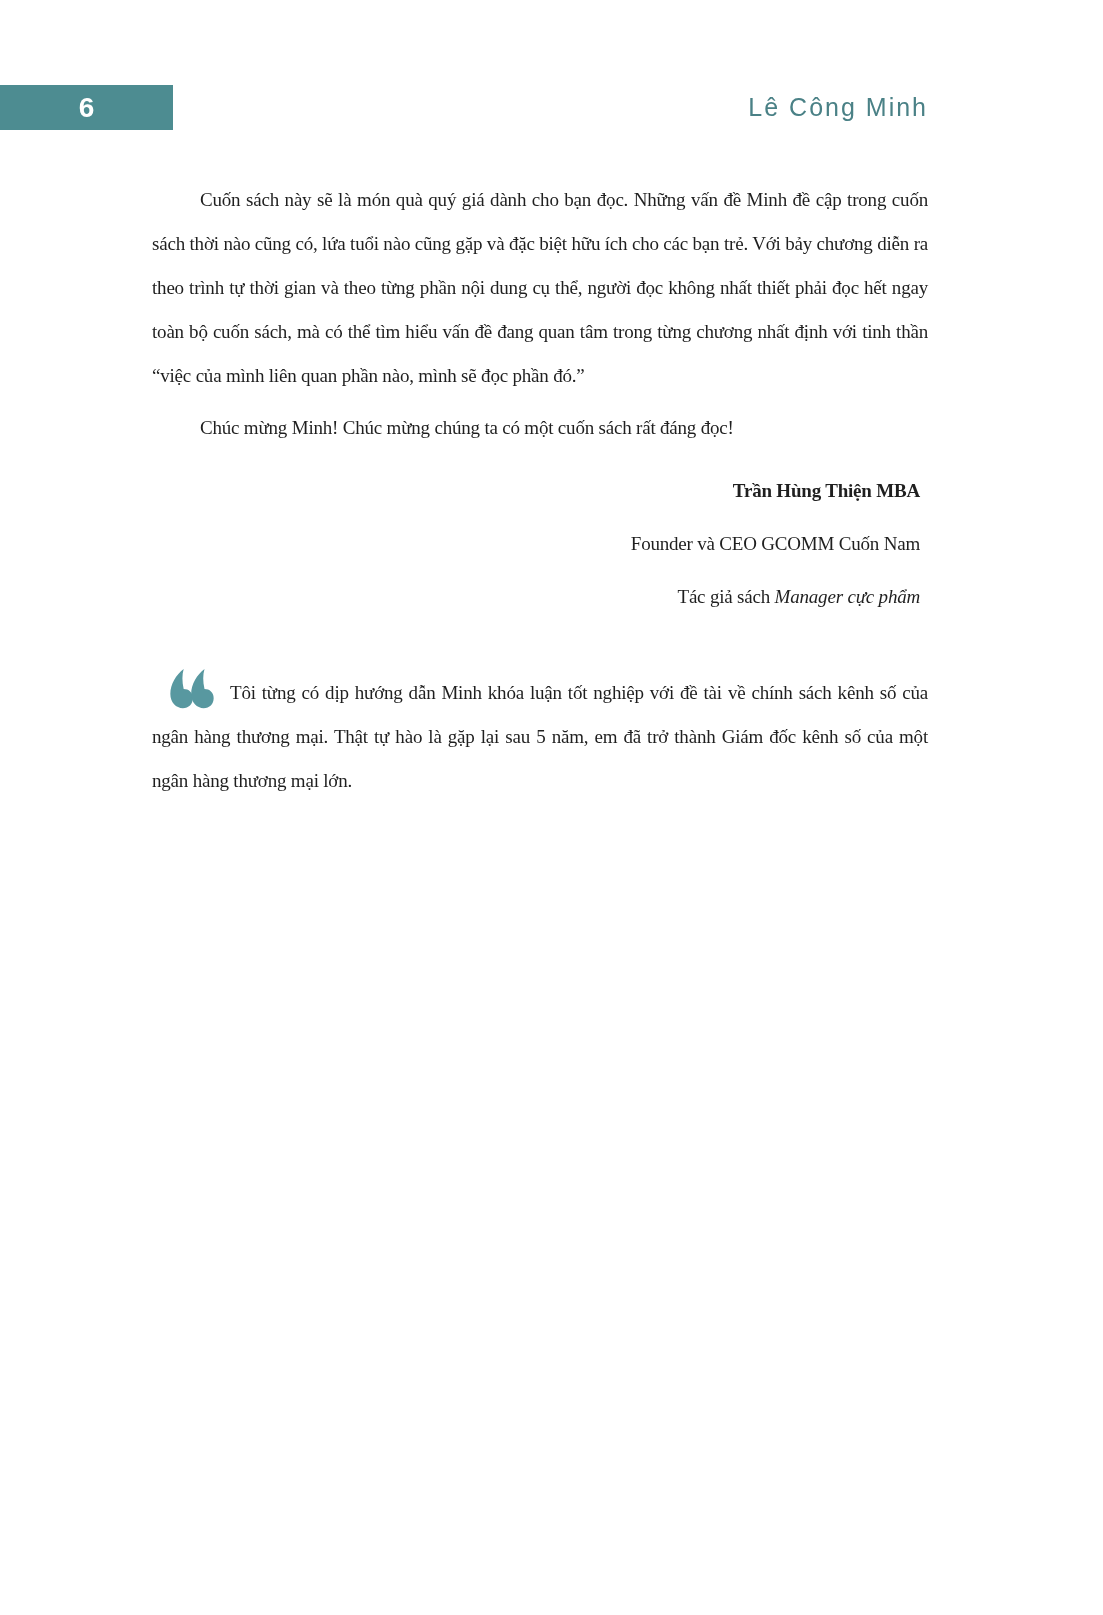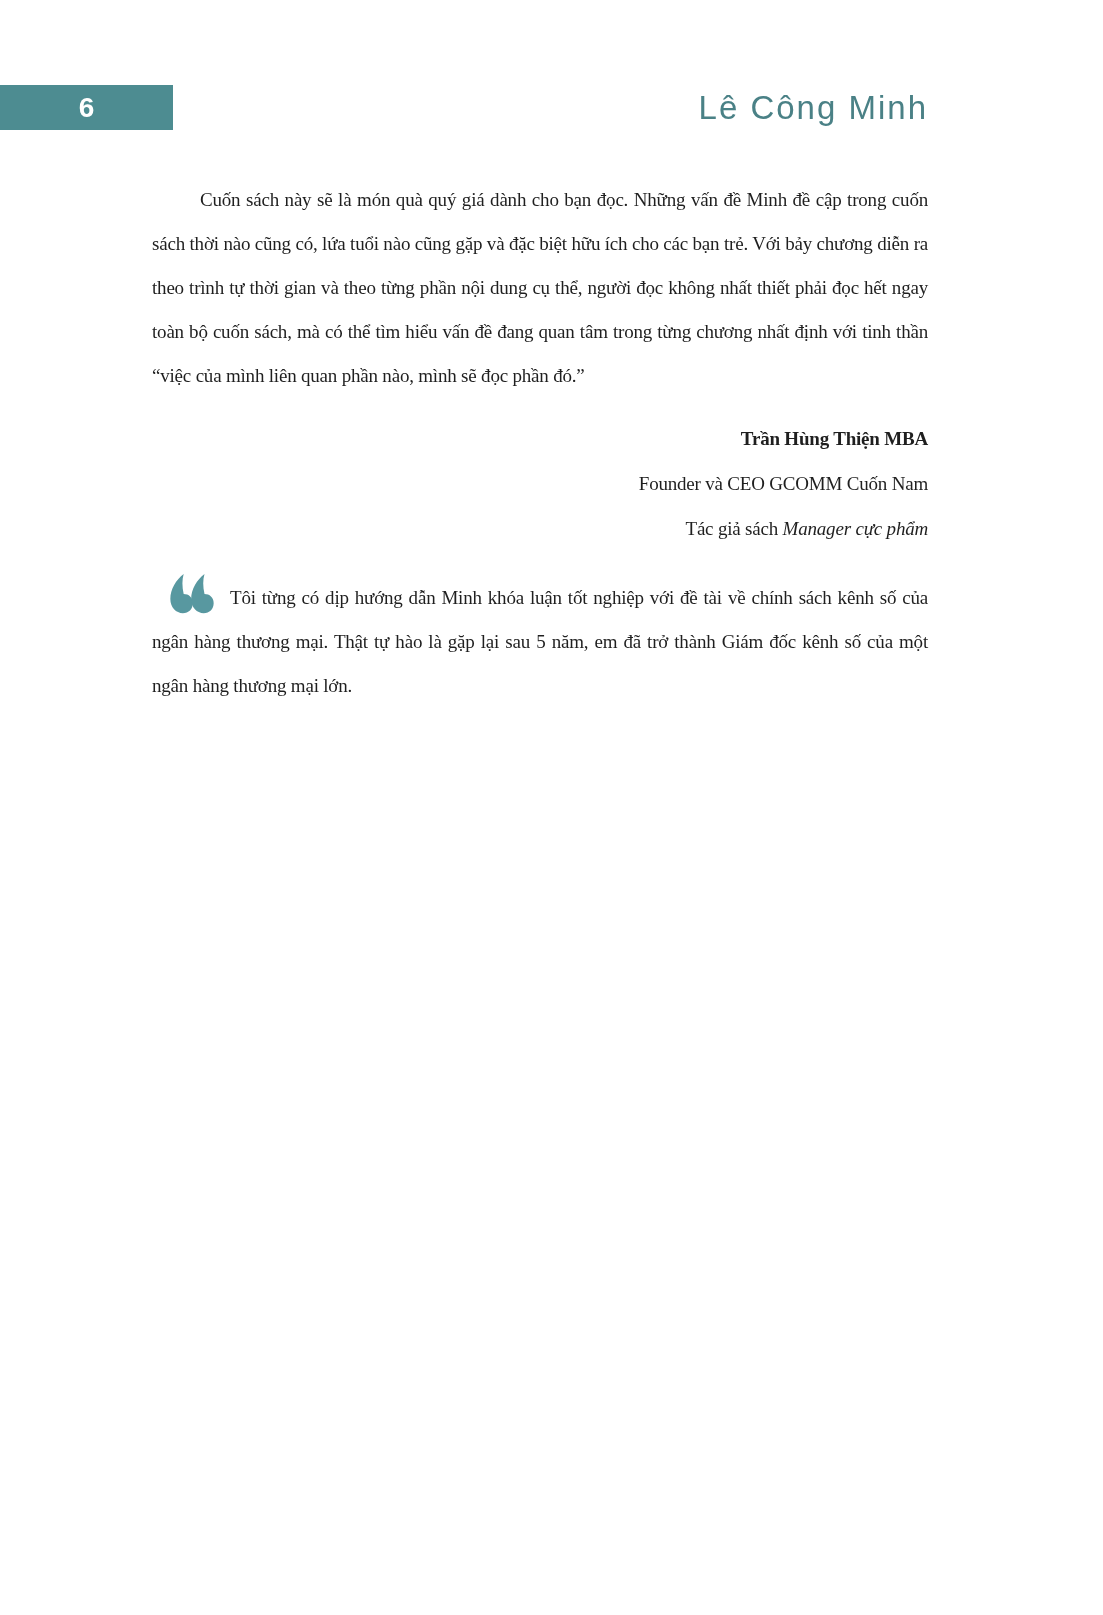--- a/index.html
+++ b/index.html
@@ -36,21 +36,21 @@
     color: #ffffff;
   }
   .header-author {
     position: absolute;
     top: 85px;
     right: 175px;
     height: 45px;
     display: flex;
     align-items: center;
     font-family: "Liberation Sans", sans-serif;
-    font-size: 33px;
+    font-size: 25px;
     letter-spacing: 2px;
     color: var(--header-text, #4a8186);
   }
 
   
   .body-col {
     position: absolute;
     left: 152px;
     top: 178px;
     width: 776px;
@@ -64,25 +64,25 @@
     text-indent: 48px;
   }
   .italic { font-style: italic; text-align: right; }
 
   
   .signature {
     margin-top: 18px;
     text-align: right;
     line-height: 45px;
   }
-  .signature .line { text-indent: 0; margin: 0; }
+  .signature .line { text-indent: 0; margin: 8px; }
   .signature .name { font-weight: bold; }
 
   
-  .quote-section { margin-top: 25px; }
+  .quote-section { margin-top: 52px; }
   .quote-p1 { text-indent: 0 !important; }
   .qmark {
     float: left;
     width: 44px;
     height: 42px;
     margin: -2px 16px 0 18px;
   }
   .qmark svg { display: block; }
   .qmark path { fill: var(--quote-mark, #5898a0); }
 </style>
@@ -94,20 +94,21 @@
   <div class="pagenum-box">
     <span class="num">6</span>
   </div>
   <div class="header-author">Lê Công Minh</div>
 
   <div class="body-col">
 
     <p>Cuốn sách này sẽ là món quà quý giá dành cho bạn đọc. Những vấn đề Minh đề cập trong cuốn sách thời nào cũng có, lứa tuổi nào cũng gặp và đặc biệt hữu ích cho các bạn trẻ. Với bảy chương diễn ra theo trình tự thời gian và theo từng phần nội dung cụ thể, người đọc không nhất thiết phải đọc hết ngay toàn bộ cuốn sách, mà có thể tìm hiểu vấn đề đang quan tâm trong từng chương nhất định với tinh thần “việc của mình liên quan phần nào, mình sẽ đọc phần đó.”</p>
 
 
+    <p>Chúc mừng Minh! Chúc mừng chúng ta có một cuốn sách rất đáng đọc!</p>
 
     <div class="signature">
       <p class="line name">Trần Hùng Thiện MBA</p>
       <p class="line">Founder và CEO GCOMM Cuốn Nam</p>
       <p class="line"><span>Tác giả sách </span><span class="italic">Manager cực phẩm</span></p>
     </div>
 
     <div class="quote-section">
       <p class="quote-p1"><span class="qmark">
             <svg viewBox="0 0 52 48" width="44" height="40" aria-hidden="true">

